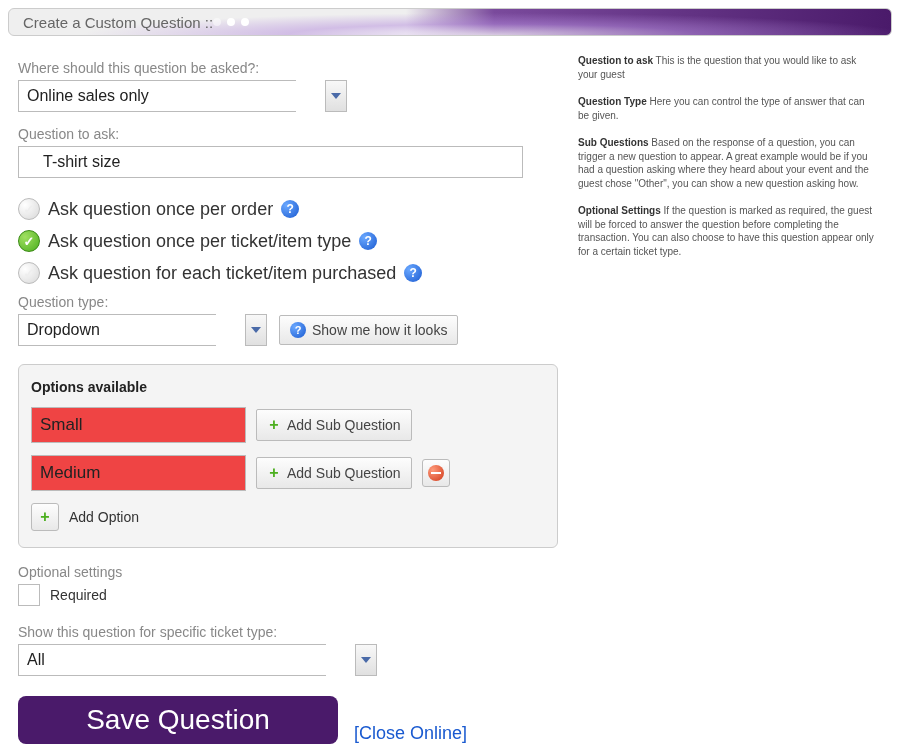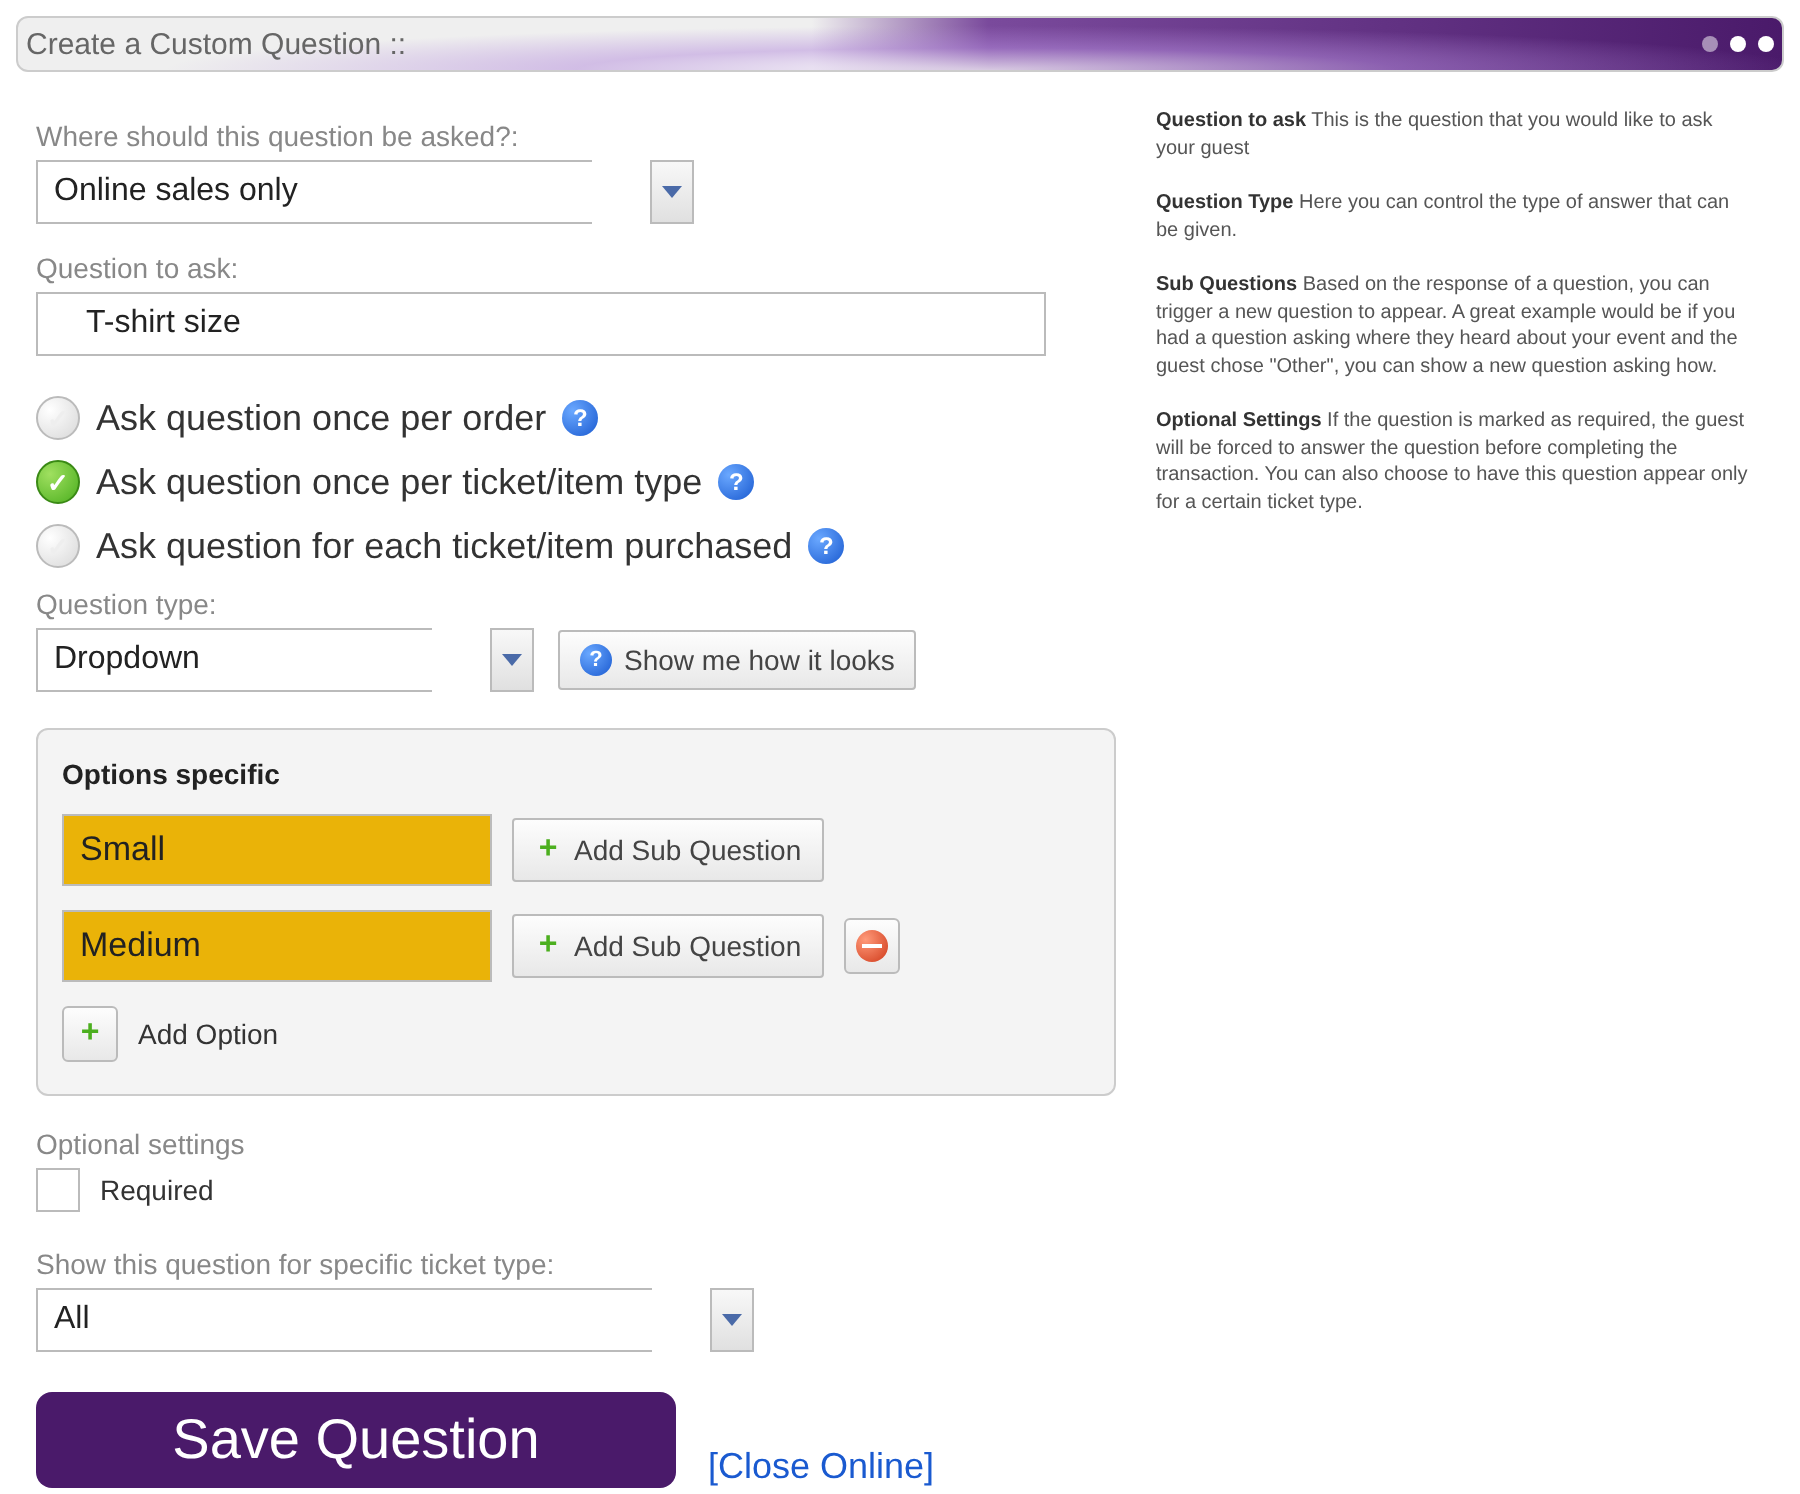--- a/index.html
+++ b/index.html
@@ -6,22 +6,22 @@
   html, body { margin:0; padding:0; font-family: Arial, Helvetica, sans-serif; font-size:14px; color:#333; background:#fff; }
   .page { width:900px; height:747px; position:relative; }
   .titlebar {
     margin:8px 8px 0 8px;
     height:28px;
     border:1px solid #ccc;
     border-radius:6px;
     background:
       radial-gradient(ellipse at 55% 100%, rgba(255,255,255,0.7) 0%, rgba(180,140,220,0.5) 30%, transparent 60%),
       linear-gradient(to right, #efefef 0%, #efefef 45%, #7a4a9c 55%, #4a1a6a 100%);
-    display:flex; align-items:center; justify-content:space-between;
-    padding:0 4px;
+    display:flex; align-items:center; 
+    padding:0 14px;
   }
   .titlebar .title { color:#666; font-size:15px; }
   .dots { display:flex; gap:6px; }
   .dot { width:8px; height:8px; border-radius:50%; background:rgba(255,255,255,0.5); }
   .dot.on { background:#fff; }
   .content { display:flex; padding:18px 18px 0 18px; gap:20px; }
   .leftcol { width:540px; }
   .rightcol { width:300px; color:#555; line-height:1.35; font-size:10px; }
   .rightcol p { margin:0 0 14px 0; }
   .rightcol b { color:#333; }
@@ -58,21 +58,21 @@
   .btn {
     border:1px solid #bbb; background:linear-gradient(#fdfdfd,#e8e8e8); padding:6px 10px; font-size:14px;
     color:#444; border-radius:2px; cursor:pointer; display:inline-flex; align-items:center; gap:6px;
   }
   .options-panel {
     margin-top:18px; border:1px solid #ccc; border-radius:6px; background:#f4f4f4; padding:14px 12px 16px 12px;
   }
   .options-title { font-weight:bold; color:#222; margin-bottom:12px; font-size:14px; }
   .opt-row { display:flex; align-items:center; gap:10px; margin-bottom:12px; }
   .opt-input {
-    width:215px; border:1px solid #bbb; background:#eab308; padding:7px 8px; font-size:17px; color:#222;
+    width:215px; border:1px solid #bbb; background:#ef4444; padding:7px 8px; font-size:17px; color:#222;
   }
   .addsub-btn {
     border:1px solid #bbb; background:linear-gradient(#fdfdfd,#e8e8e8); padding:7px 10px; font-size:14px;
     color:#444; border-radius:2px; cursor:pointer; display:inline-flex; align-items:center; gap:6px;
   }
   .plus-icon { width:14px; height:14px; display:inline-flex; align-items:center; justify-content:center; color:#4caf1f; font-weight:bold; font-size:16px; }
   .remove-btn {
     width:28px; height:28px; border:1px solid #bbb; border-radius:3px; background:linear-gradient(#fdfdfd,#e8e8e8);
     display:flex; align-items:center; justify-content:center; cursor:pointer;
   }
@@ -154,21 +154,21 @@
             <div class="chev-down"></div>
           </div>
         </div>
         <button class="btn">
           <span class="help-icon" style="width:16px;height:16px;font-size:11px">?</span>
           <span>Show me how it looks</span>
         </button>
       </div>
 
       <div class="options-panel">
-        <div class="options-title">Options specific</div>
+        <div class="options-title">Options available</div>
 
         <div class="opt-row">
           <input class="opt-input" type="text" value="Small" style="">
           <button class="addsub-btn">
             <span class="plus-icon">+</span>
             <span>Add Sub Question</span>
           </button>
         </div>
 
         <div class="opt-row">

